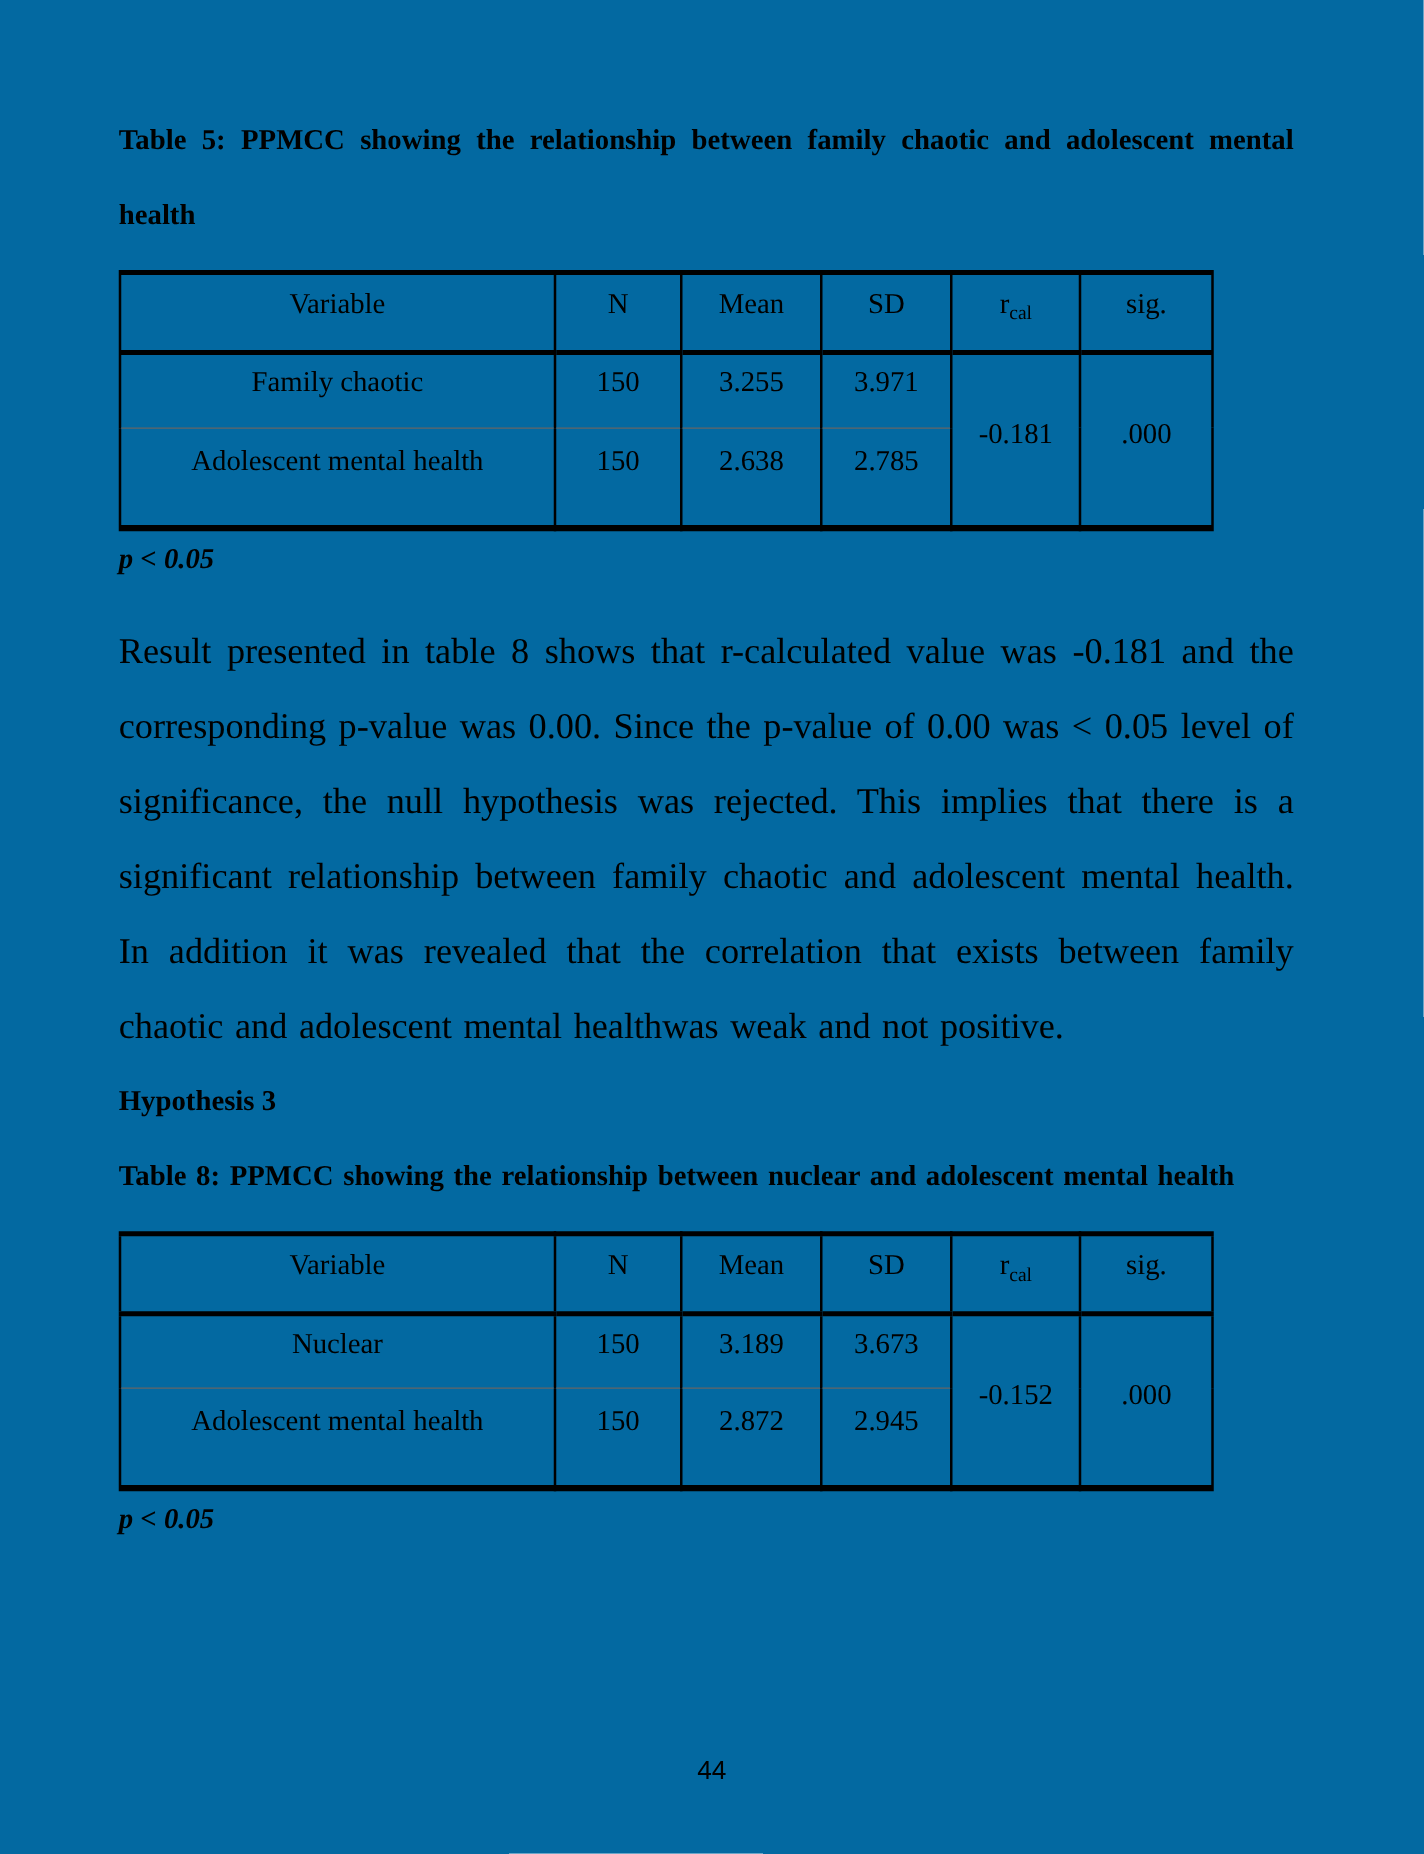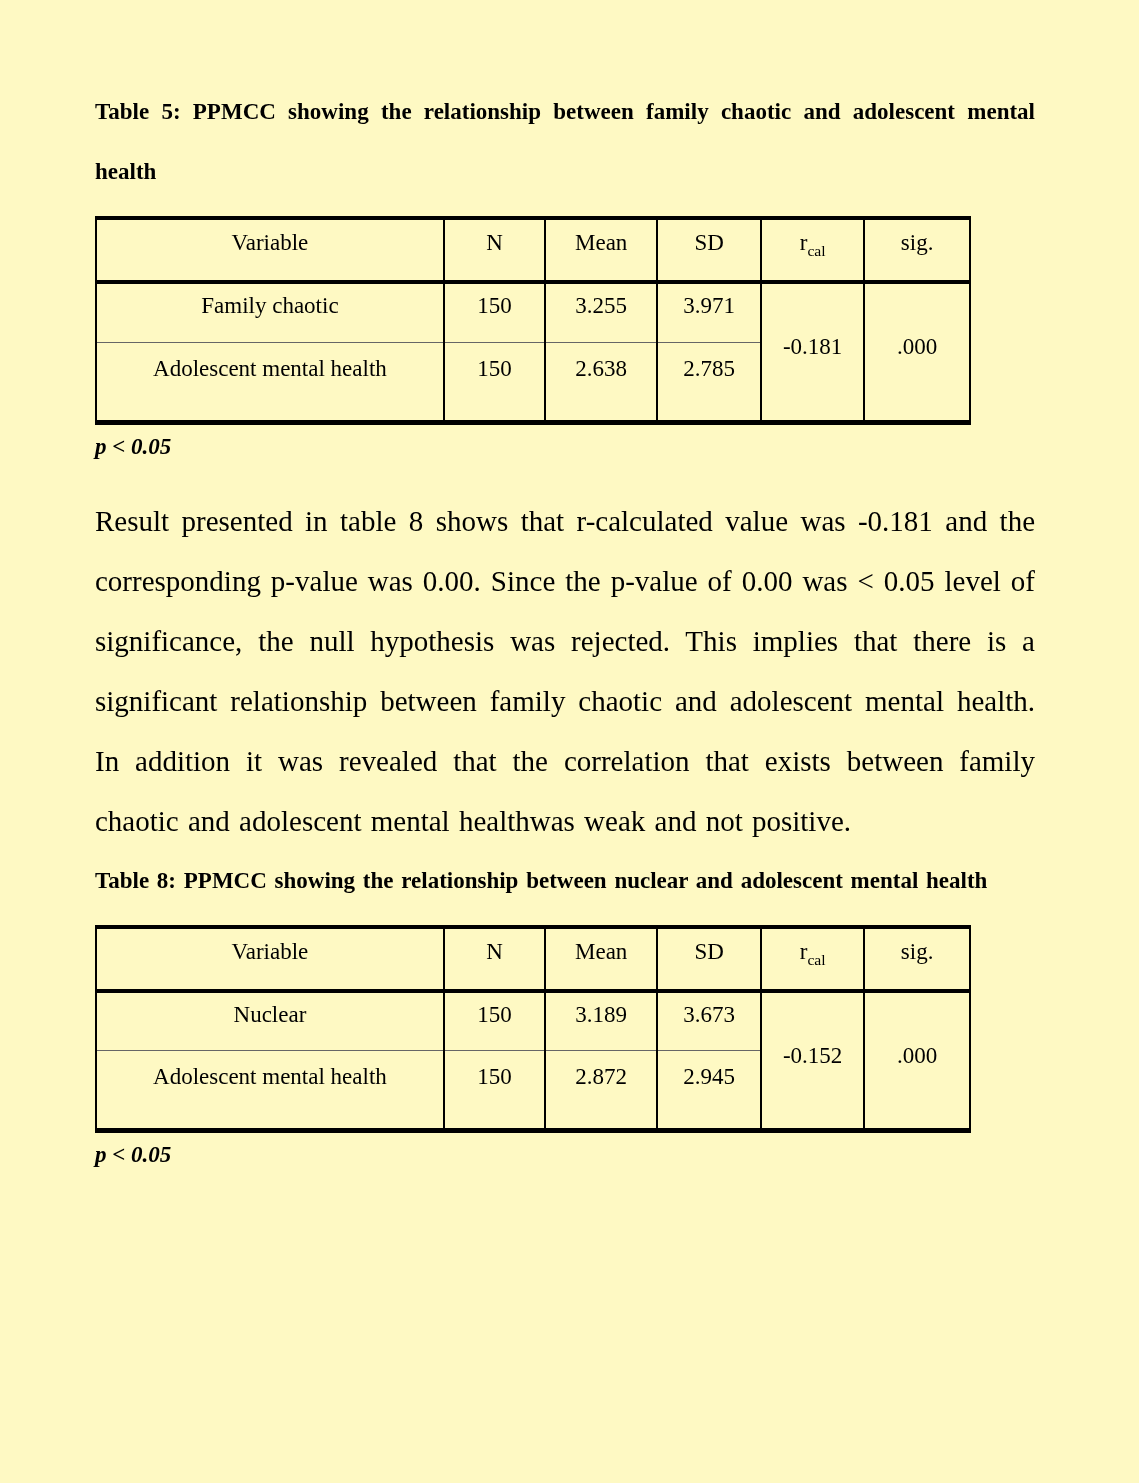--- a/index.html
+++ b/index.html
@@ -6,21 +6,21 @@
     margin: 0;
     padding: 0;
     background: #ffffff;
     color: #000000;
     font-family: "Liberation Serif", serif;
   }
   .page {
     position: relative;
     width: 1139px;
     height: 1483px;
-    background: #fef9c3;
+    background: #0369a1;
     box-sizing: border-box;
     padding: 82px 0 0 95px;
   }
 
   .caption {
     margin: 0;
     width: 940px;
     font-size: 23px;
     font-weight: bold;
     line-height: 60px;
@@ -147,20 +147,21 @@
         <td>2.638</td>
         <td>2.785</td>
       </tr>
     </tbody>
   </table>
 
   <p class="sig-note">p &lt; 0.05</p>
 
   <p class="body-text">Result presented in table 8 shows that r-calculated value was -0.181 and the corresponding p-value was 0.00. Since the p-value of 0.00 was &lt; 0.05 level of significance, the null hypothesis was rejected. This implies that there is a significant relationship between family chaotic and adolescent mental health. In addition it was revealed that the correlation that exists between family chaotic and adolescent mental healthwas weak and not positive.</p>
 
+  <p class="subheading">Hypothesis 3</p>
 
 
   <p class="caption">Table 8: PPMCC showing the relationship between nuclear and adolescent mental health</p>
 
   <table class="stats-table">
     <colgroup>
       <col style="width:39.8%">
       <col style="width:11.6%">
       <col style="width:12.8%">
       <col style="width:11.9%">
@@ -190,14 +191,15 @@
         <td>Adolescent mental health</td>
         <td>150</td>
         <td>2.872</td>
         <td>2.945</td>
       </tr>
     </tbody>
   </table>
 
   <p class="sig-note">p &lt; 0.05</p>
 
+  <div class="page-number">44</div>
 
 </div>
 
 </body></html>

